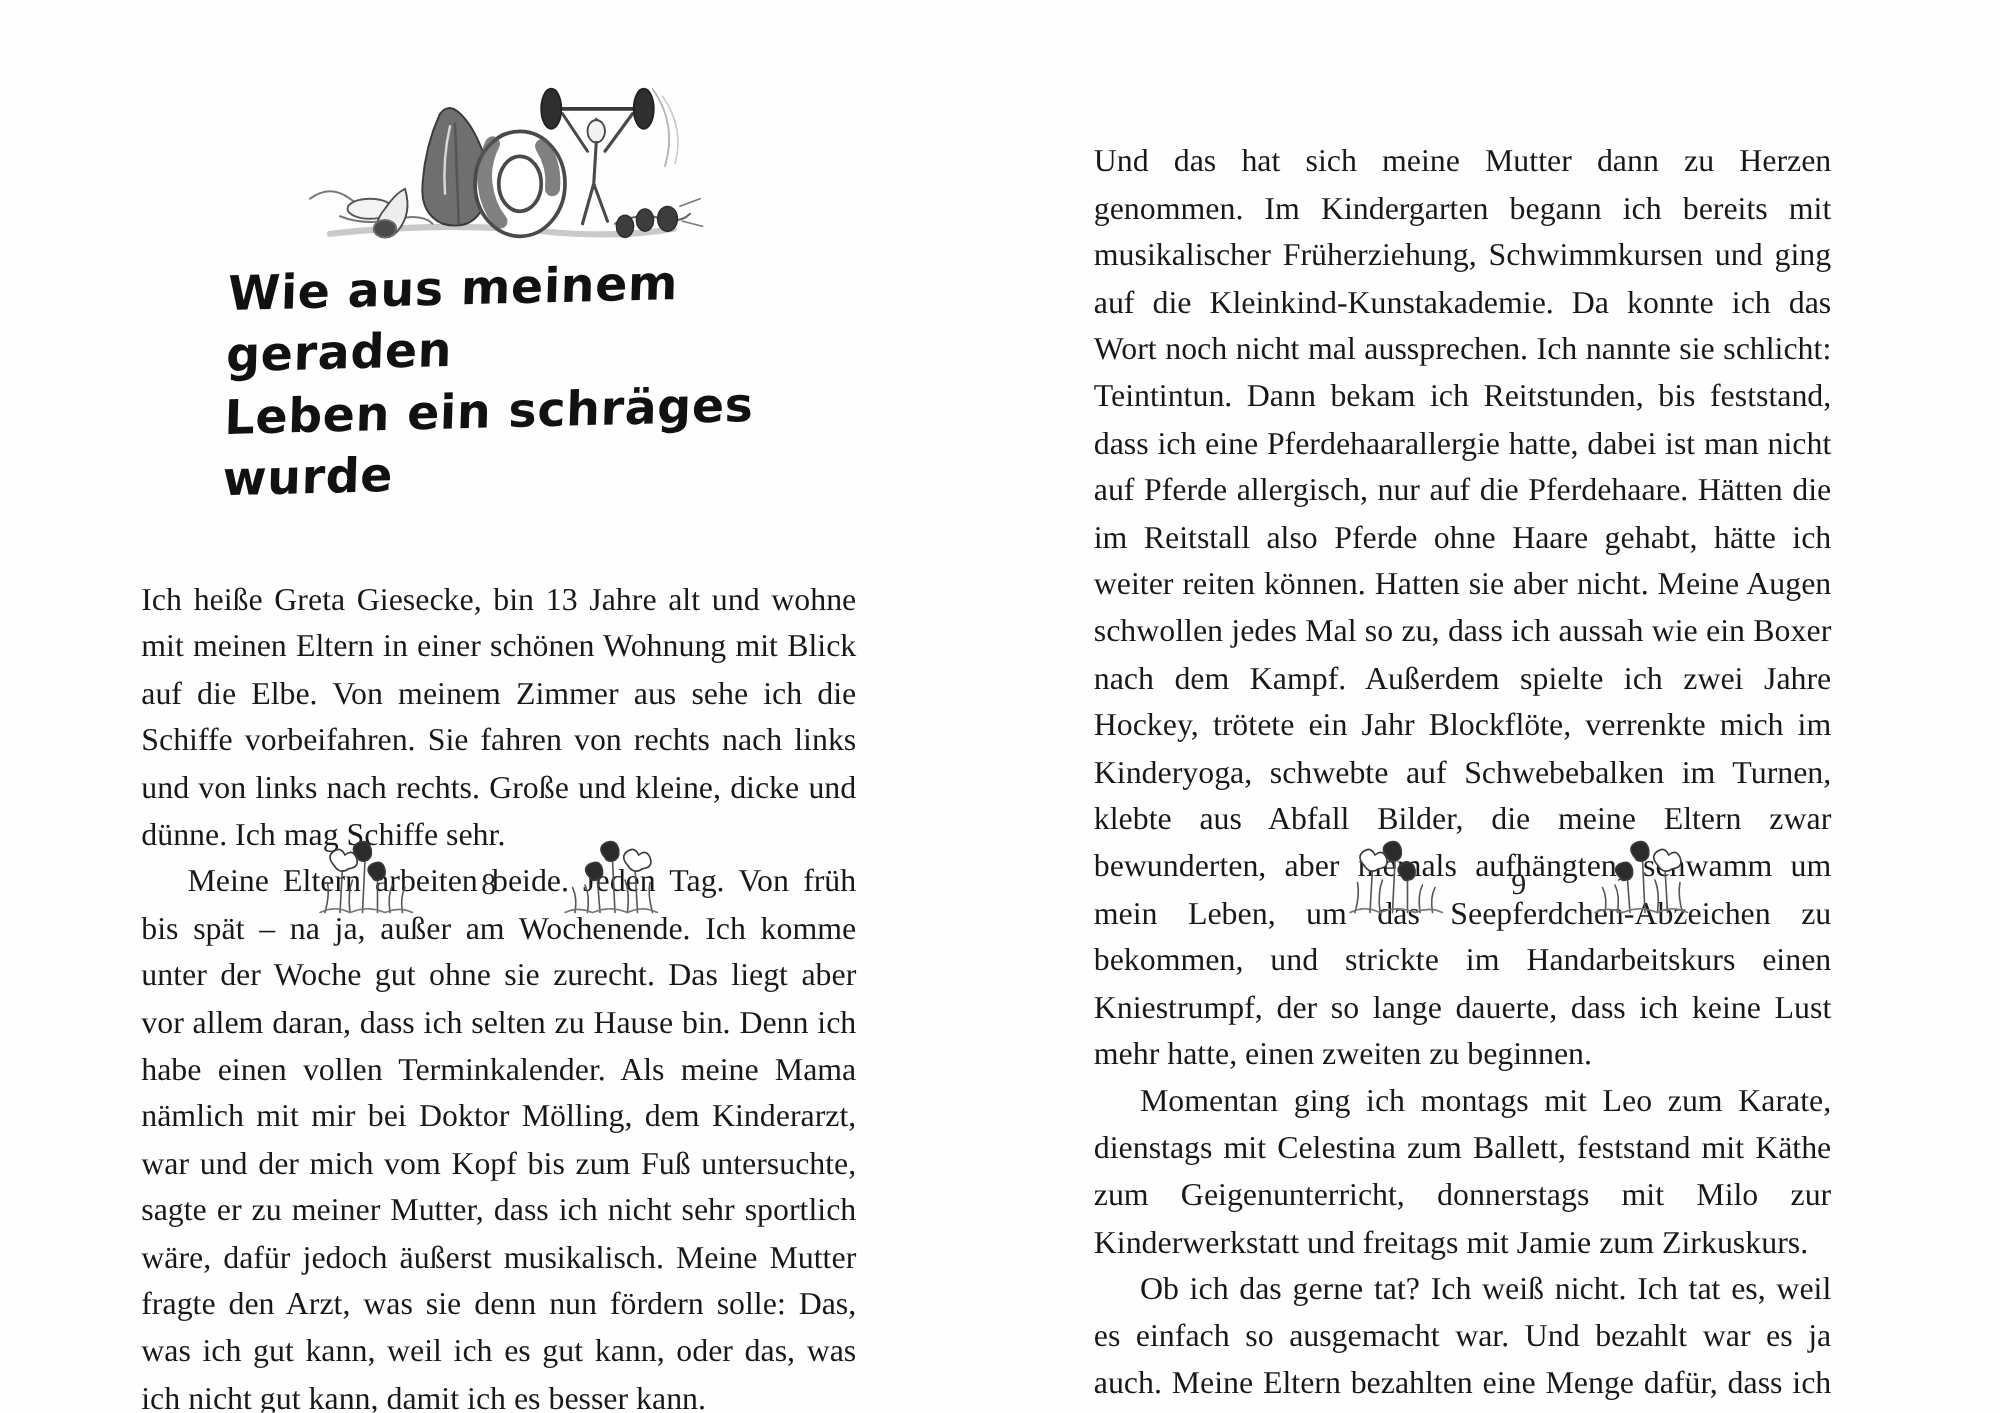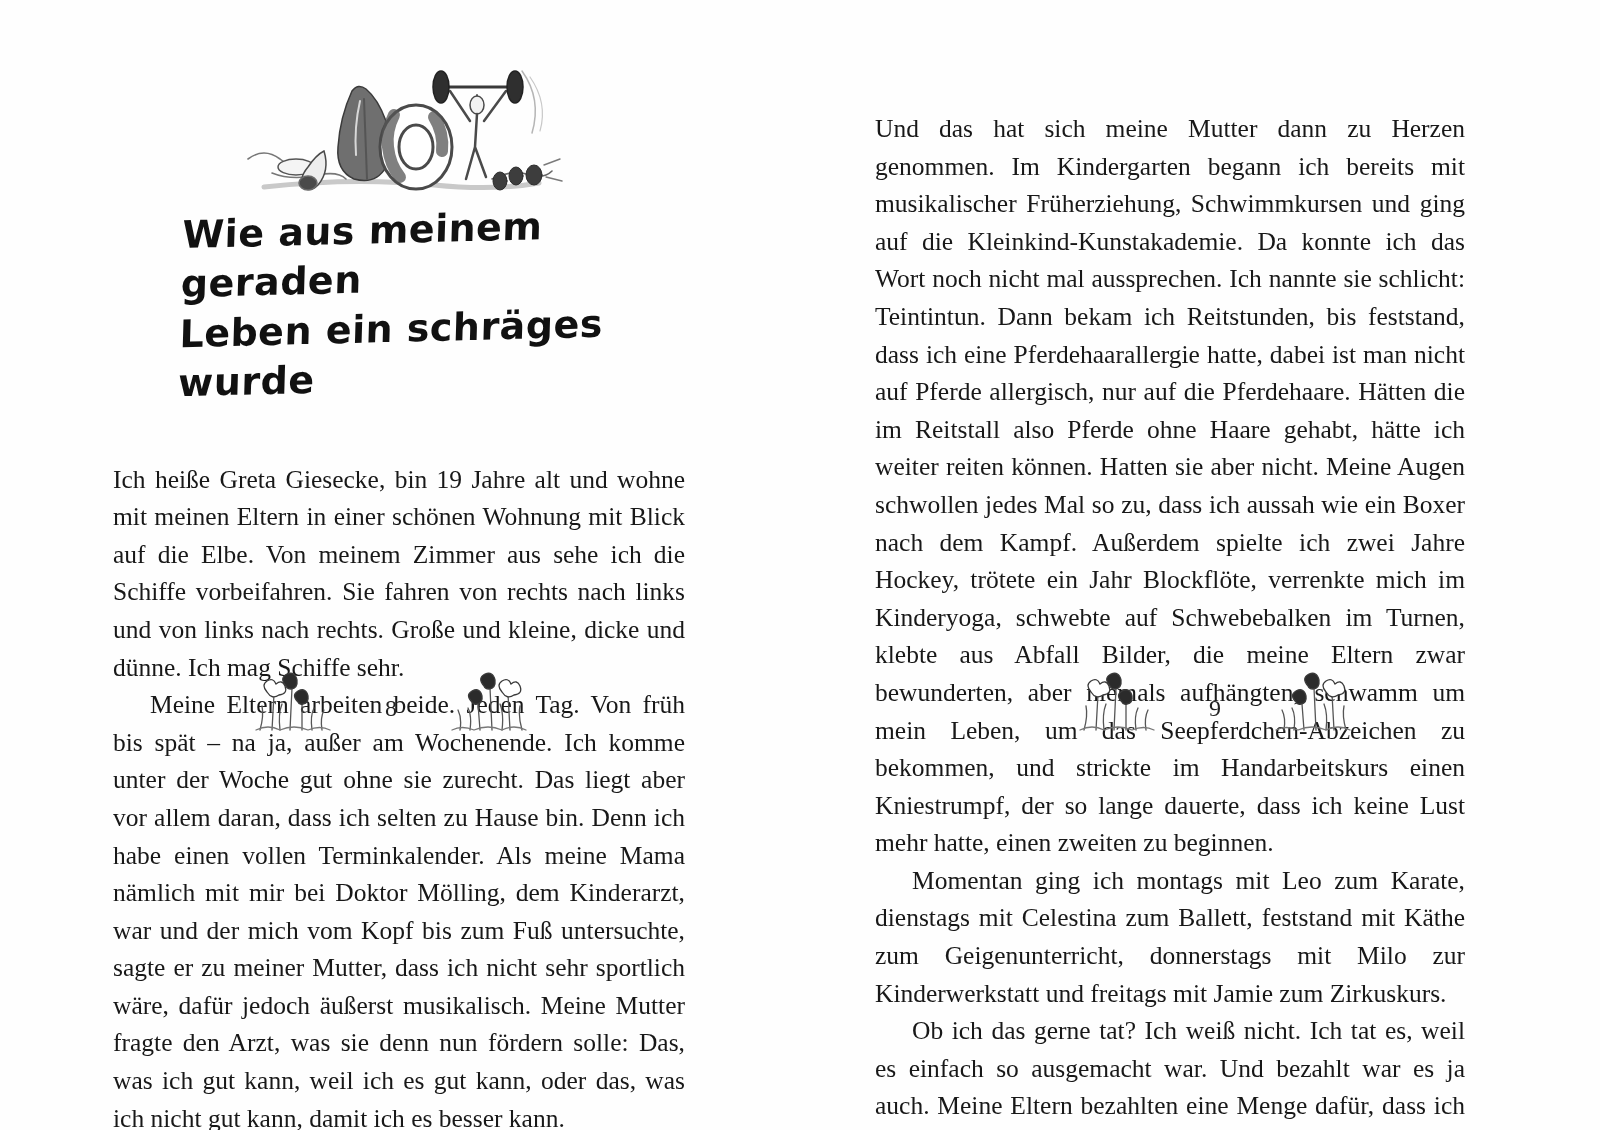--- a/index.html
+++ b/index.html
@@ -151,21 +151,21 @@
           </g>
           <path d="M310 110 L326 104 M312 122 L328 126" stroke="#7a7a7a" stroke-width="1.4"></path>
         </g>
       </svg>
     </div>
 
     <h1 class="chapter-title">Wie aus meinem geraden
 Leben ein schräges wurde</h1>
 
     <div class="body-text">
-      <p>Ich heiße Greta Giesecke, bin 19 Jahre alt und wohne mit meinen Eltern in einer schönen Wohnung mit Blick auf die Elbe. Von meinem Zimmer aus sehe ich die Schiffe vorbeifahren. Sie fahren von rechts nach links und von links nach rechts. Große und kleine, dicke und dünne. Ich mag Schiffe sehr.</p>
+      <p>Ich heiße Greta Giesecke, bin 13 Jahre alt und wohne mit meinen Eltern in einer schönen Wohnung mit Blick auf die Elbe. Von meinem Zimmer aus sehe ich die Schiffe vorbeifahren. Sie fahren von rechts nach links und von links nach rechts. Große und kleine, dicke und dünne. Ich mag Schiffe sehr.</p>
       <p>Meine Eltern arbeiten beide. Jeden Tag. Von früh bis spät – na ja, außer am Wochenende. Ich komme unter der Woche gut ohne sie zurecht. Das liegt aber vor allem daran, dass ich selten zu Hause bin. Denn ich habe einen vollen Terminkalender. Als meine Mama nämlich mit mir bei Doktor Mölling, dem Kinderarzt, war und der mich vom Kopf bis zum Fuß untersuchte, sagte er zu meiner Mutter, dass ich nicht sehr sportlich wäre, dafür jedoch äußerst musikalisch. Meine Mutter fragte den Arzt, was sie denn nun fördern solle: Das, was ich gut kann, weil ich es gut kann, oder das, was ich nicht gut kann, damit ich es besser kann.</p>
 
     </div>
 
     <div class="footer">
       <svg class="flower-ornament" width="86" height="74" viewBox="0 0 86 74" aria-hidden="true">
         <g stroke="#555" fill="none" stroke-width="1.3" stroke-linecap="round">
           <path d="M22 70 L24 34 M40 70 L42 28 M52 70 L52 44"></path>
           <path d="M10 70 Q14 56 12 46 M30 70 Q28 54 32 44 M62 70 Q60 56 64 48 M72 70 Q70 58 74 50"></path>
           <path d="M6 70 Q18 64 30 70 Q44 64 58 70 Q70 65 80 70" stroke="#777"></path>

